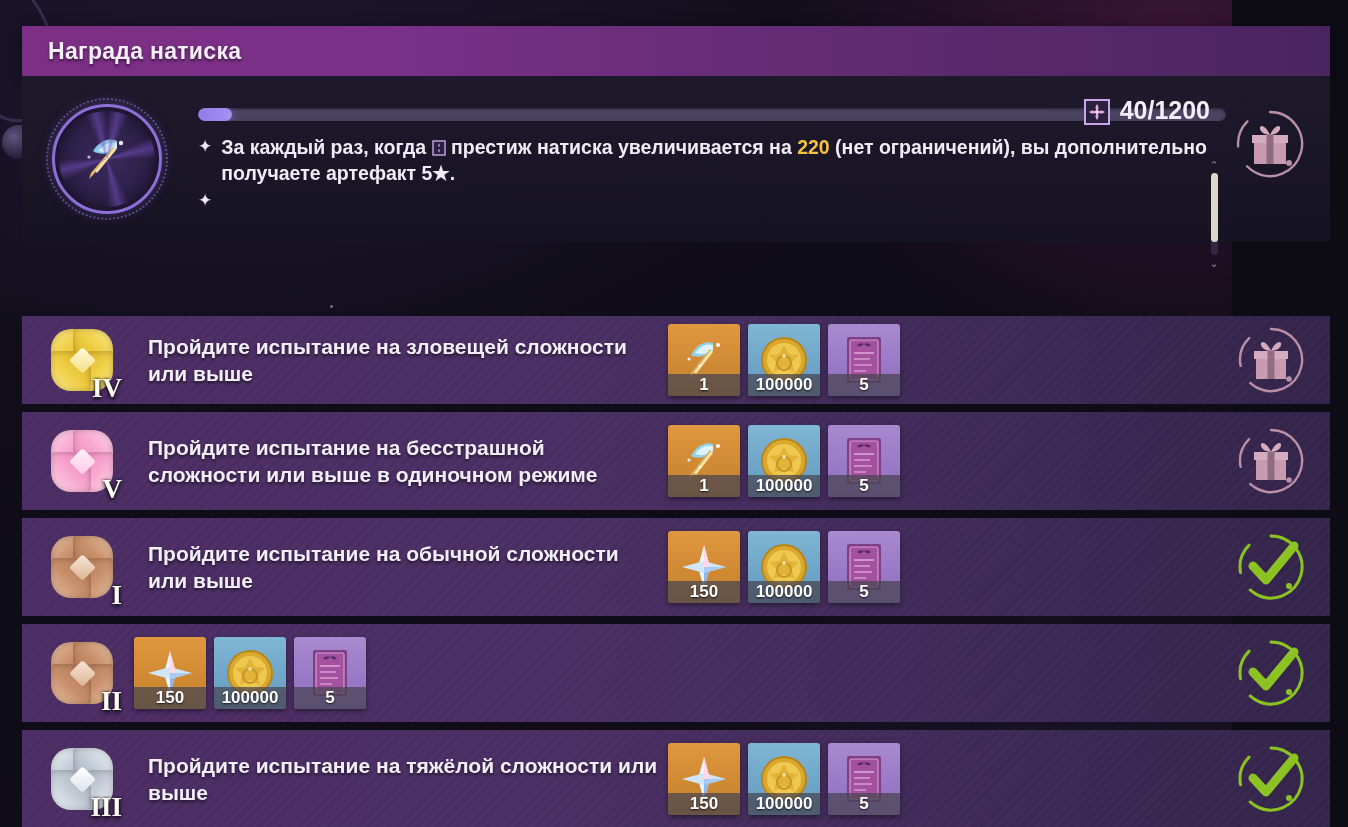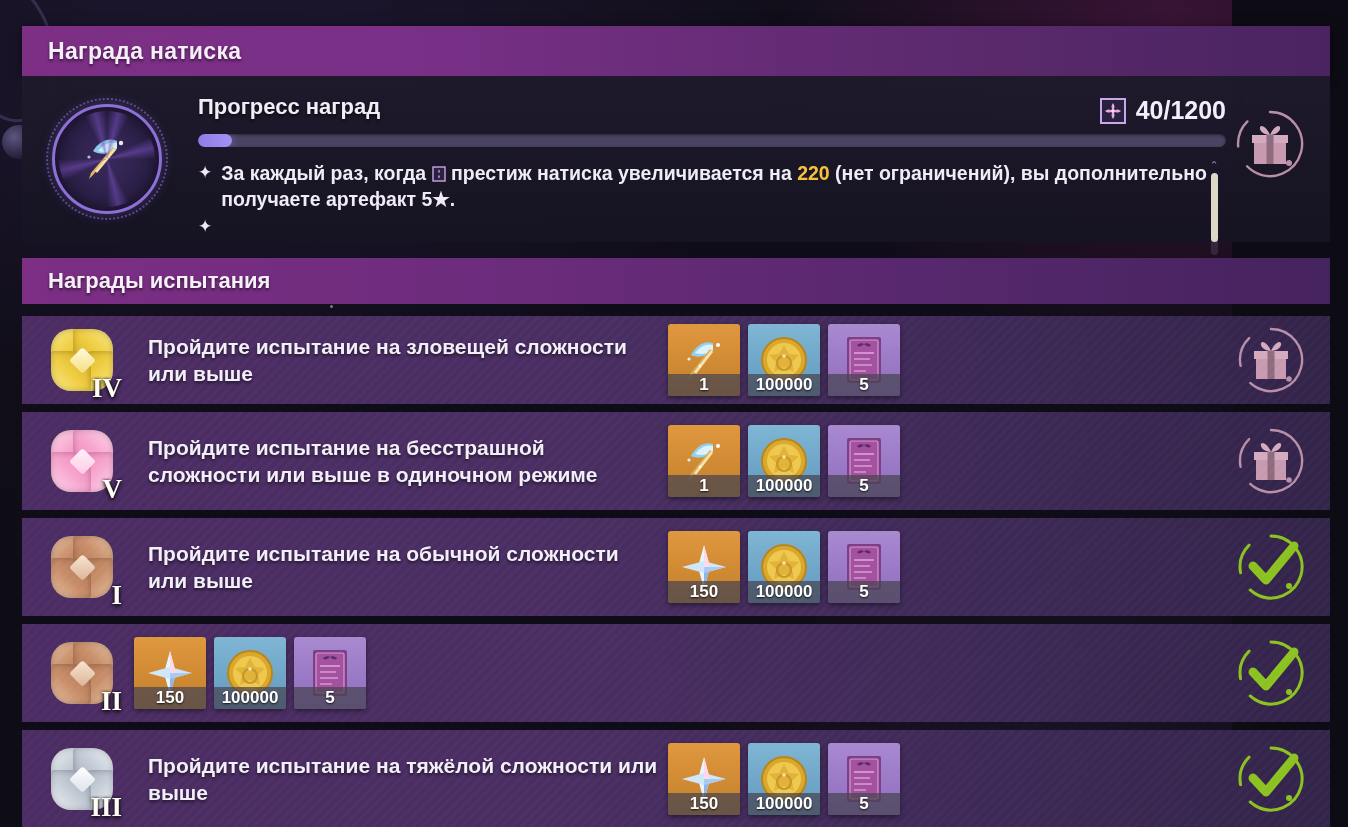--- a/index.html
+++ b/index.html
@@ -91,22 +91,22 @@
         rgba(90,60,150,.0) 242deg, rgba(120,80,190,.55) 256deg, rgba(90,60,150,.0) 270deg,
         rgba(90,60,150,.0) 332deg, rgba(120,80,190,.55) 346deg, rgba(90,60,150,.0) 360deg);
     border-radius:50%;
   }
   .prog-body { position: absolute; left: 176px; top: 18px; width: 1028px; }
   .prog-title {
     color: #f1edf6; font-size: 22px; font-weight: bold;
     text-shadow: 0 2px 3px rgba(0,0,0,.6);
   }
   .prog-count {
-    position: absolute; right: 0; top: 2px;
-    display: flex; align-items: center; gap: 10px;
+    position: absolute; right: 16px; top: 2px;
+    display: flex; align-items: flex-end; gap: 10px;
   }
   .prog-count .num { color: #f2eefa; font-size: 25px; font-weight: bold; }
   .bar-track {
     margin-top: 14px; width: 1028px; height: 13px;
     background: #4a4462; border-radius: 7px; overflow: hidden;
     box-shadow: inset 0 1px 3px rgba(0,0,0,.5);
   }
   .bar-fill {
     height: 100%; border-radius: 7px;
     background: linear-gradient(90deg, #8f7ce8, #a392f2);
@@ -261,21 +261,20 @@
         <path d="M46 18 C38 14 28 18 22 28 C28 32 38 32 46 26 Z" fill="#8fd2ef" opacity=".95"></path>
         <path d="M46 20 C40 18 32 21 27 28 C33 30 40 29 46 25 Z" fill="#d6f1fb" opacity=".9"></path>
         <path d="M44 26 L22 52 L18 56 L20 50 L42 24 Z" fill="#e0b867"></path>
         <path d="M43 25 L24 48 L26 50 L45 27 Z" fill="#f6e0a6"></path>
         <circle cx="50" cy="20" r="2.2" fill="#ffffff" opacity=".9"></circle>
         <circle cx="18" cy="34" r="1.6" fill="#cfe9f7" opacity=".8"></circle>
       </svg>
     </div>
 
     <div class="prog-body">
-      <div class="prog-title">Прогресс наград</div>
 
       <div class="prog-count">
         <svg width="26" height="26" viewBox="0 0 26 26">
           <rect x="1" y="1" width="24" height="24" fill="#2a2140" stroke="#c9a7e8" stroke-width="2"></rect>
           <path d="M13 5 C15 8 15 10 13 12 C11 10 11 8 13 5 Z" fill="#e9a8e0"></path>
           <path d="M13 21 C11 18 11 16 13 14 C15 16 15 18 13 21 Z" fill="#e9a8e0"></path>
           <path d="M5 13 C8 11 10 11 12 13 C10 15 8 15 5 13 Z" fill="#e9a8e0"></path>
           <path d="M21 13 C18 15 16 15 14 13 C16 11 18 11 21 13 Z" fill="#e9a8e0"></path>
           <circle cx="13" cy="13" r="2" fill="#f6d9f3"></circle>
         </svg>
@@ -317,23 +316,20 @@
         <circle cx="58" cy="58" r="3" fill="#b98fa8"></circle>
         <rect x="23" y="36" width="32" height="23" fill="#c79ab0"></rect>
         <rect x="21" y="30" width="36" height="8" fill="#d4aabe"></rect>
         <rect x="35.5" y="30" width="7" height="29" fill="#8f6b80"></rect>
         <path d="M39 30 C33 30 28 26 29 22 C31 19 36 23 39 30 Z" fill="#d4aabe"></path>
         <path d="M39 30 C45 30 50 26 49 22 C47 19 42 23 39 30 Z" fill="#d4aabe"></path>
       </svg>
     </div>
   </div>
 
-  <div class="section-head">
-    <span>Награды испытания</span>
-  </div>
 
   <div class="rows">
       <div class="row h96">
         <div class="medal gold-m">
           <div class="petals">
             <i></i>
             <i></i>
             <i></i>
             <i></i>
           </div>

